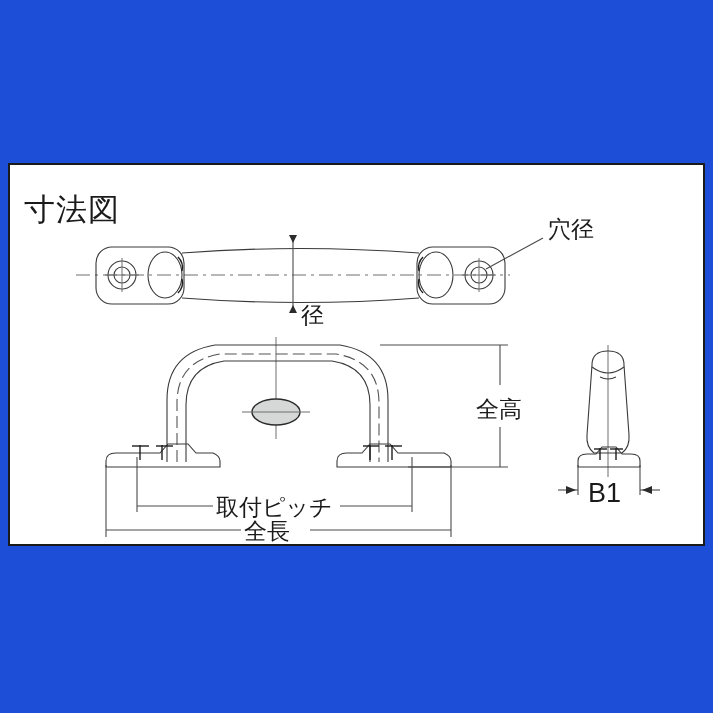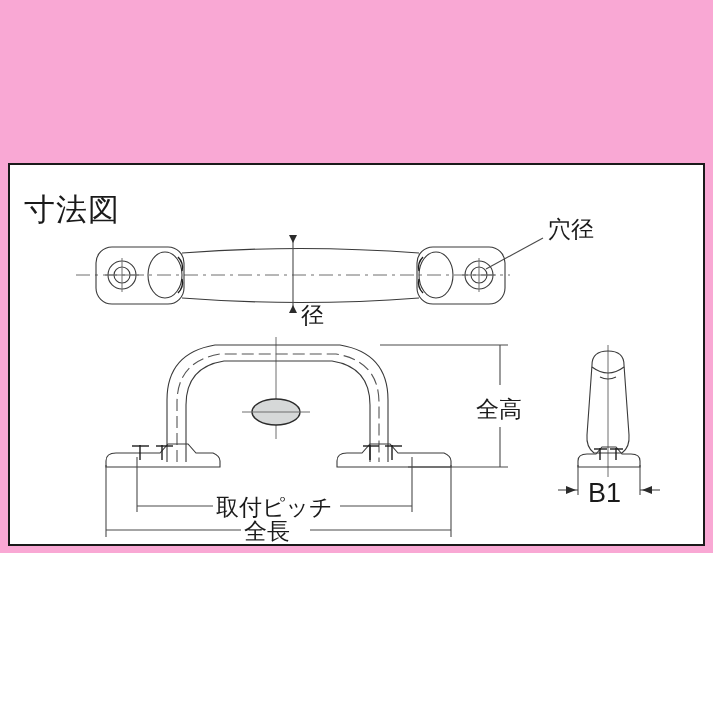--- a/index.html
+++ b/index.html
@@ -9,22 +9,22 @@
   }
   body {
     width: 713px;
     height: 713px;
     font-family: "DejaVu Sans", "Liberation Sans", sans-serif;
     overflow: hidden;
   }
   #page {
     position: relative;
     width: 713px;
-    height: 553px;
-    background: #f9a8d4;
+    height: 713px;
+    background: #1d4ed8;
   }
   #drawing-frame {
     position: absolute;
     left: 8px;
     top: 163px;
     width: 697px;
     height: 383px;
     border: 2px solid #1a1a1a;
     background: #ffffff;
     box-sizing: border-box;

